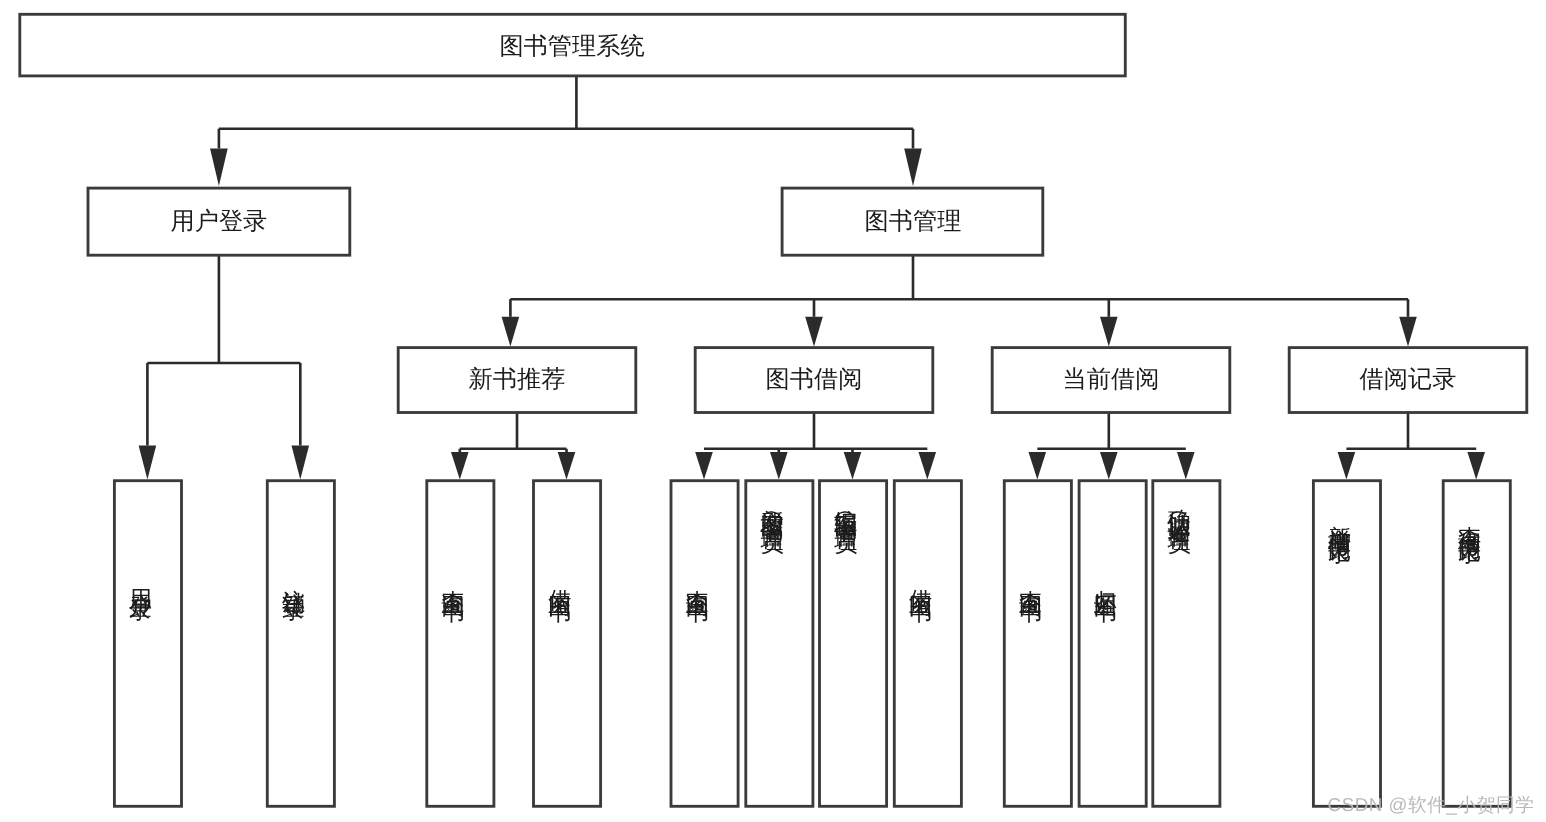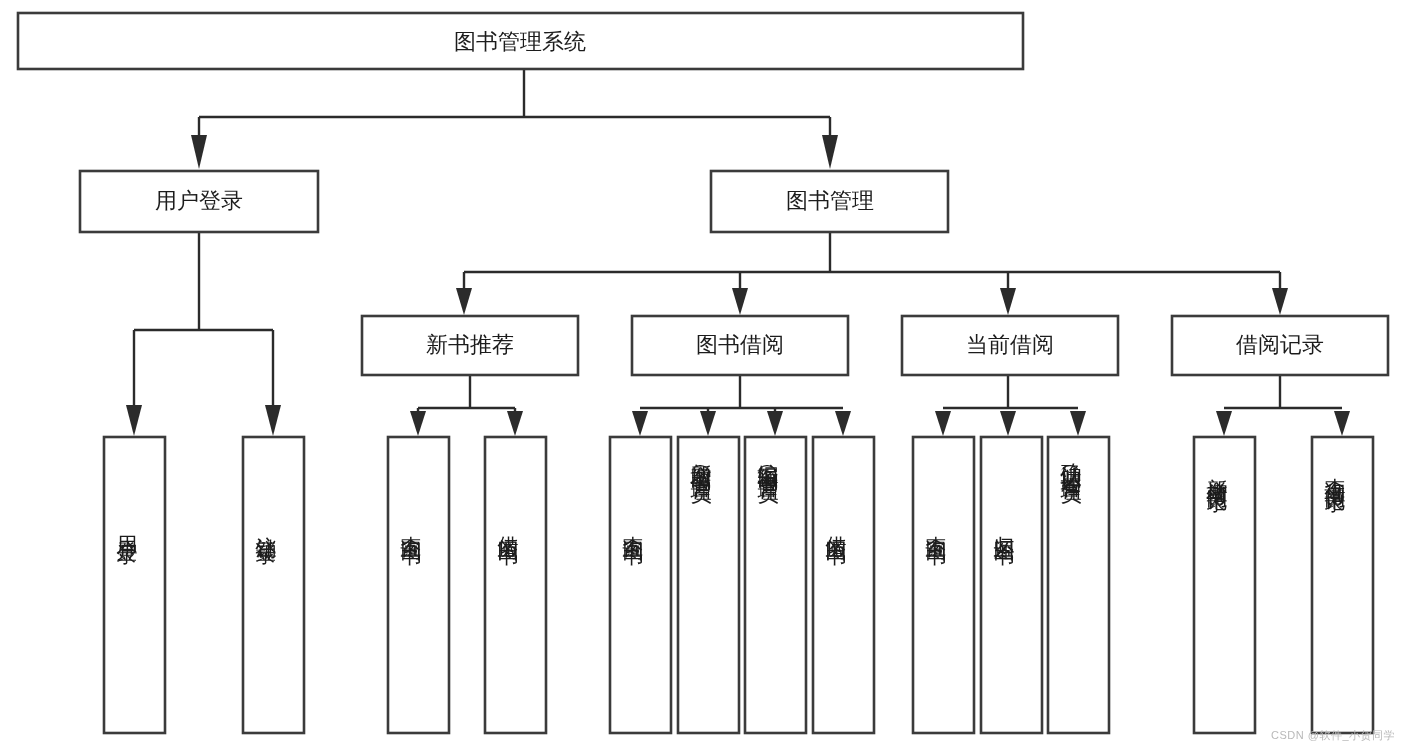--- a/index.html
+++ b/index.html
@@ -61,21 +61,21 @@
     letter-spacing: 3px;
     white-space: nowrap;
     text-align: left;
     pointer-events: none;
   }
   .watermark {
     position: absolute;
     right: 10px;
     bottom: 4px;
     font-family: "Liberation Sans", "DejaVu Sans", sans-serif;
-    font-size: 11px;
+    font-size: 17px;
     color: #b9b9b9;
     white-space: nowrap;
     letter-spacing: 0.5px;
   }
 </style>
 </head>
 <body>
 
 <div id="canvas">
 

